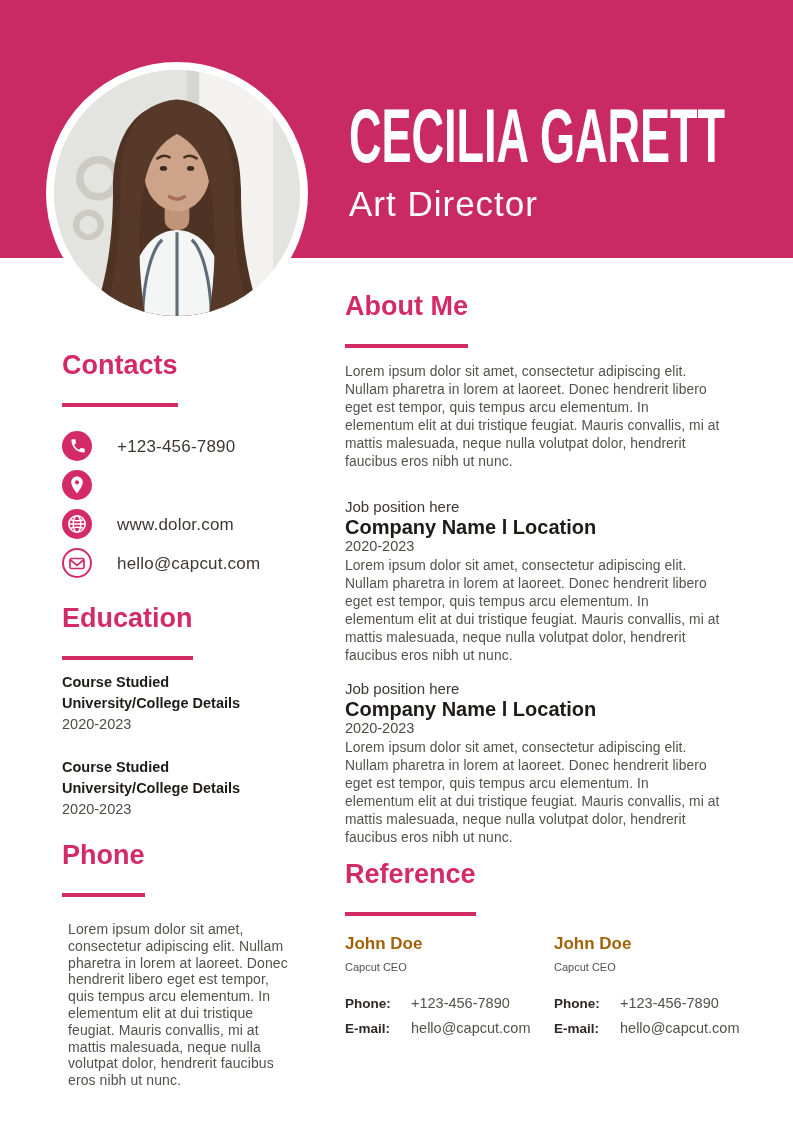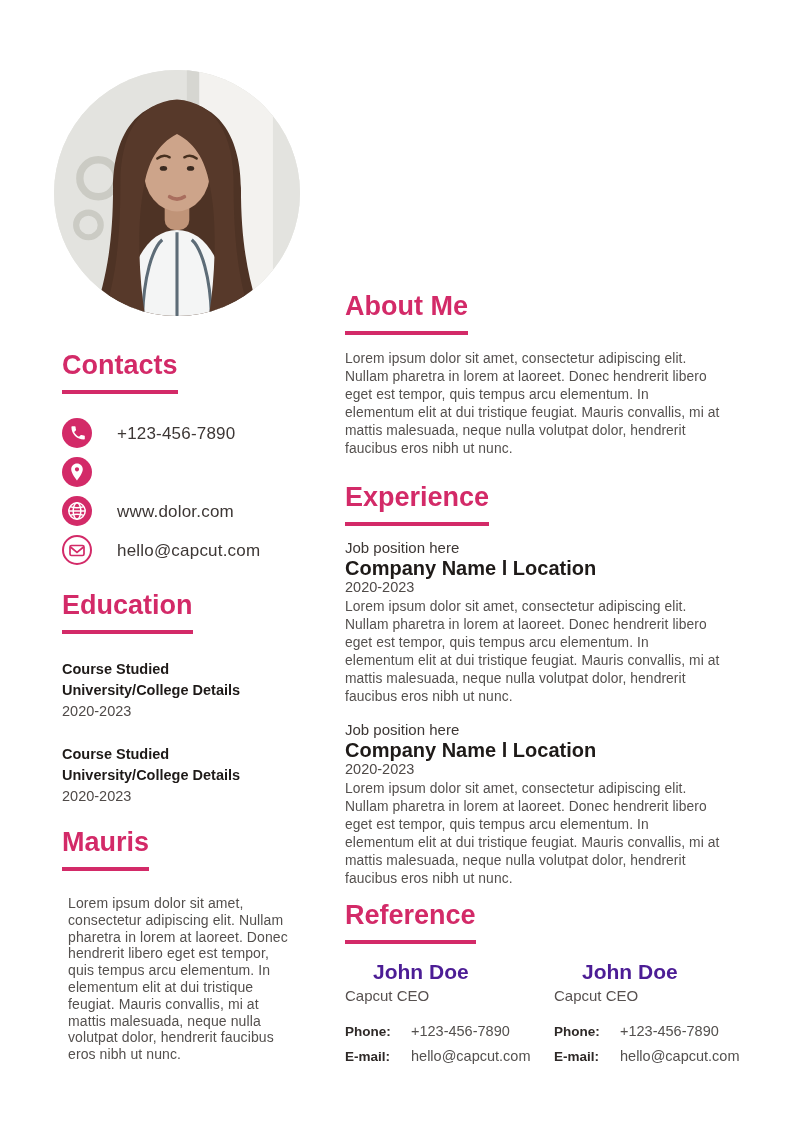--- a/index.html
+++ b/index.html
@@ -29,35 +29,35 @@
     z-index:2;
   }
   .photo svg { display:block; width:100%; height:100%; }
 
   
   .left-col  { position:absolute; left:62px;  top:352px; width:260px; }
   .right-col { position:absolute; left:345px; top:293px; width:440px; }
 
   h2.section-heading {
     display:inline-block; color:#d32a68; font-size:27px; font-weight:700;
-    line-height:1; padding-bottom:11px; border-bottom:4px solid #d32a68;
+    line-height:1; padding-bottom:24px; border-bottom:4px solid #d32a68;
   }
 
   
   .contact-rows { margin-top:24px; }
   .contact-row { display:flex; align-items:center; gap:25px; margin-bottom:9px; }
   .contact-row .cicon { flex:0 0 30px; width:30px; height:30px; }
   .contact-text {
     font-size:17px; color:#3d3735; line-height:21px; letter-spacing:0.2px;
     white-space:pre-line;
   }
 
   
   .education { margin-top:27px; }
-  .edu-entries { margin-top:25px; }
+  .edu-entries { margin-top:12px; }
   .edu-entry { margin-bottom:22px; }
   .edu-course, .edu-school { font-size:14.5px; font-weight:700; color:#1e1a18; line-height:21px; }
   .edu-years { font-size:14.5px; color:#4f4a48; line-height:21px; }
 
   
   .skills { margin-top:16px; }
   .skills-text {
     margin-top:24px; padding-left:6px; font-size:14px; color:#54504e;
     line-height:16.8px; white-space:pre; letter-spacing:0.1px;
   }
@@ -77,32 +77,40 @@
   .exp-years { font-size:14.5px; color:#4f4a48; line-height:19px; }
   .exp-desc {
     margin-top:1px; font-size:13.8px; color:#54504e; line-height:18px;
     white-space:pre; letter-spacing:0.1px;
   }
 
   
   .reference { margin-top:11px; }
   .ref-cols { display:flex; margin-top:18px; }
   .ref-col { width:209px; }
-  .ref-name { font-size:21px; font-weight:700; color:#4c1d95; line-height:20px;margin-left:28px; }
-  .ref-role { font-size:15px; color:#575150; line-height:19px; margin-top:4px; }
+  .ref-name { font-size:17px; font-weight:700; color:#a16207; line-height:20px; }
+  .ref-role { font-size:11px; color:#575150; line-height:19px; margin-top:4px; }
   .ref-contacts { margin-top:17px; }
   .ref-row { margin-top:7px; }
   .ref-label { display:inline-block; width:66px; font-size:13.5px; font-weight:700; color:#2e2927; }
   .ref-value { font-size:14.5px; color:#53504e; }
 </style>
 </head>
 <body>
 
 <div class="page">
 
+  <header class="banner">
+    <div class="banner-text">
+      <svg width="380" height="66" viewBox="0 0 380 66" aria-hidden="true">
+        <text x="0" y="62" font-family="Liberation Sans, sans-serif" font-size="76" font-weight="700" fill="#ffffff" textLength="376" lengthAdjust="spacingAndGlyphs">CECILIA GARETT</text>
+      </svg>
+      <div class="job-title">Art Director</div>
+    </div>
+  </header>
 
   <div class="photo">
     <svg viewBox="0 0 200 200" aria-hidden="true">
       <rect x="0" y="0" width="200" height="200" fill="#e3e3df"></rect>
       <rect x="118" y="0" width="60" height="200" fill="#f3f2ef"></rect>
       <rect x="108" y="0" width="10" height="200" fill="#d6d6d1"></rect>
       <circle cx="36" cy="88" r="15" fill="none" stroke="#cbcbc4" stroke-width="6"></circle>
       <circle cx="28" cy="126" r="10" fill="none" stroke="#cbcbc4" stroke-width="5"></circle>
 
       <path d="M100,26 C64,26 48,58 48,96 C48,142 42,172 32,200 L168,200 C158,170 152,142 152,96 C152,58 136,26 100,26 Z" fill="#4e3325"></path>
@@ -179,21 +187,21 @@
         </div>
         <div class="edu-entry">
           <div class="edu-course">Course Studied</div>
           <div class="edu-school">University/College Details</div>
           <div class="edu-years">2020-2023</div>
         </div>
       </div>
     </section>
 
     <section class="skills">
-      <h2 class="section-heading">Mauris</h2>
+      <h2 class="section-heading">Phone</h2>
       <div class="skills-text">Lorem ipsum dolor sit amet,
 consectetur adipiscing elit. Nullam
 pharetra in lorem at laoreet. Donec
 hendrerit libero eget est tempor,
 quis tempus arcu elementum. In
 elementum elit at dui tristique
 feugiat. Mauris convallis, mi at
 mattis malesuada, neque nulla
 volutpat dolor, hendrerit faucibus
 eros nibh ut nunc.</div>
@@ -207,21 +215,20 @@
       <h2 class="section-heading">About Me</h2>
       <div class="about-text">Lorem ipsum dolor sit amet, consectetur adipiscing elit.
 Nullam pharetra in lorem at laoreet. Donec hendrerit libero
 eget est tempor, quis tempus arcu elementum. In
 elementum elit at dui tristique feugiat. Mauris convallis, mi at
 mattis malesuada, neque nulla volutpat dolor, hendrerit
 faucibus eros nibh ut nunc.</div>
     </section>
 
     <section>
-      <h2 class="section-heading">Experience</h2>
       <div class="exp-entries">
         <div class="exp-entry">
           <div class="exp-position">Job position here</div>
           <div class="exp-company">Company Name l Location</div>
           <div class="exp-years">2020-2023</div>
           <div class="exp-desc">Lorem ipsum dolor sit amet, consectetur adipiscing elit.
 Nullam pharetra in lorem at laoreet. Donec hendrerit libero
 eget est tempor, quis tempus arcu elementum. In
 elementum elit at dui tristique feugiat. Mauris convallis, mi at
 mattis malesuada, neque nulla volutpat dolor, hendrerit

